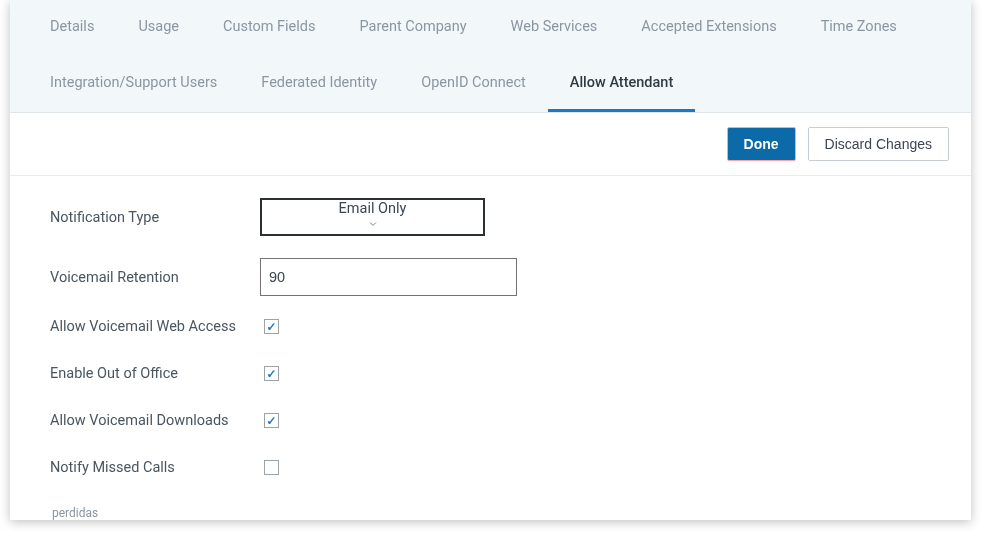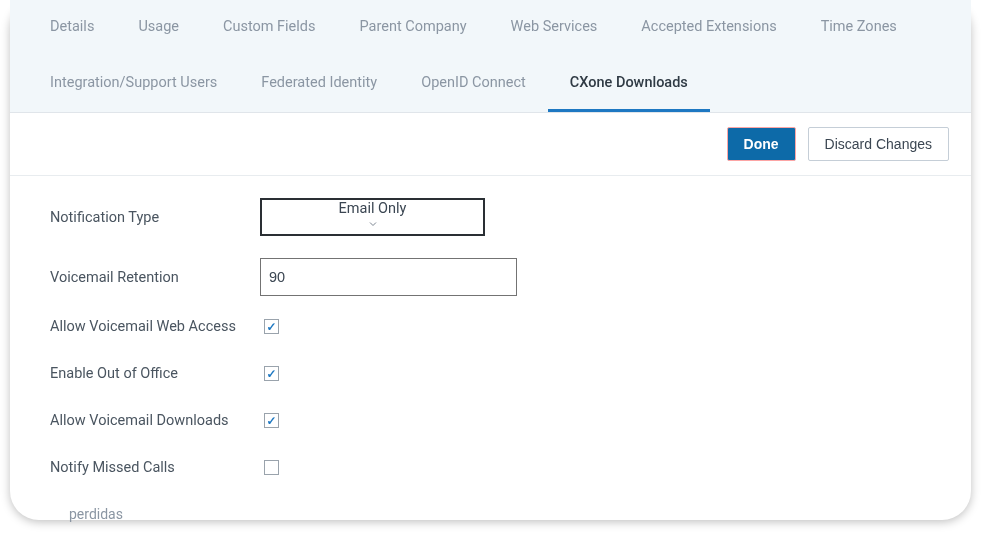--- a/index.html
+++ b/index.html
@@ -10,21 +10,20 @@
       height: 534px;
       position: relative;
       overflow: hidden;
     }
     .page-container {
       width: 961px;
       margin-left: 10px;
       background: #fff;
       box-shadow: 0 2px 10px rgba(0,0,0,0.25);
       height: 520px;
-      border-radius: 29px;
     }
     .tabs-row {
       background: #f2f7fa;
       padding: 0 18px;
       display: flex;
       flex-wrap: wrap;
       border-bottom: 1px solid #e0e5ea;
     }
     .tab {
       padding: 18px 22px 18px;
@@ -122,42 +121,42 @@
     }
     .checkbox.checked::after {
       content: "✓";
       color: #1e78c2;
       font-size: 12px;
       font-weight: bold;
       line-height: 1;
     }
     .cutoff-text {
       color: #8b96a3;
-      font-size: 14px;
-      margin-left: 19px;
+      font-size: 12px;
+      margin-left: 2px;
       margin-top: 6px;
     }
   </style>
 </head>
 <body>
 
 <div class="page-container">
   <div class="tabs-row">
     <div class="tab">Details</div>
     <div class="tab">Usage</div>
     <div class="tab">Custom Fields</div>
     <div class="tab">Parent Company</div>
     <div class="tab">Web Services</div>
     <div class="tab">Accepted Extensions</div>
     <div class="tab">Time Zones</div>
     <div style="flex-basis:100%;height:0"></div>
     <div class="tab">Integration/Support Users</div>
     <div class="tab">Federated Identity</div>
     <div class="tab">OpenID Connect</div>
-    <div class="tab active">CXone Downloads</div>
+    <div class="tab active">Allow Attendant</div>
   </div>
 
   <div class="action-bar">
     <button class="btn btn-primary">Done</button>
     <button class="btn btn-secondary">Discard Changes</button>
   </div>
 
   <div class="form-body">
 
     <div class="form-row">

